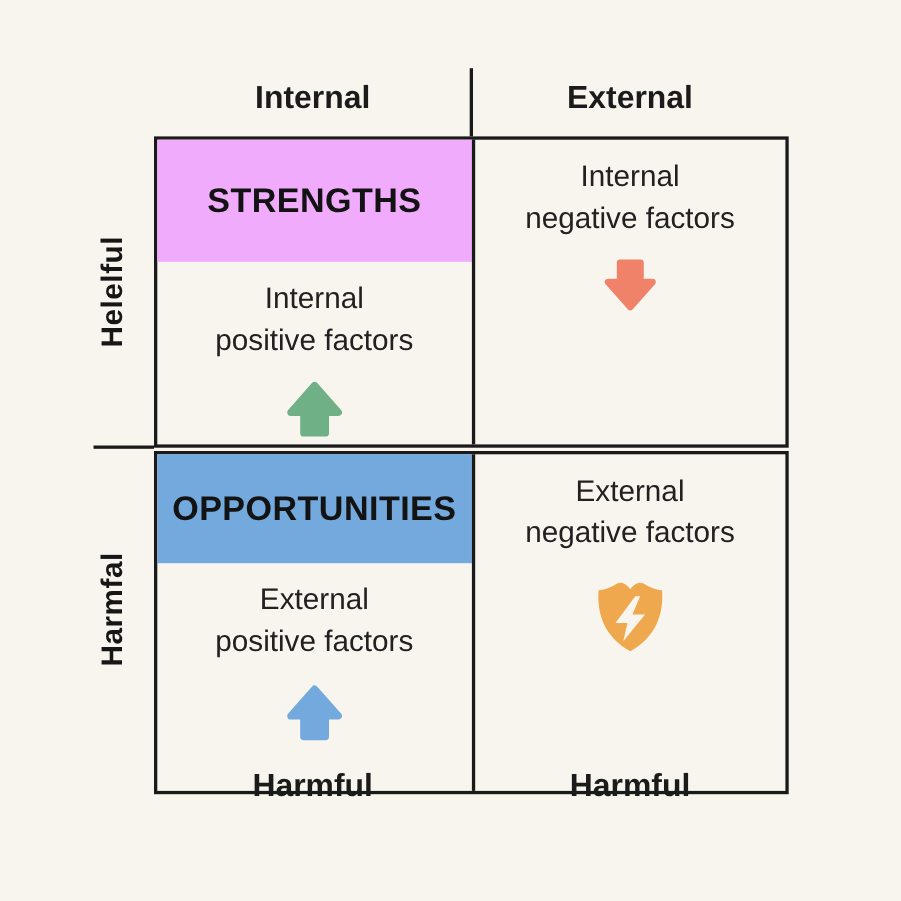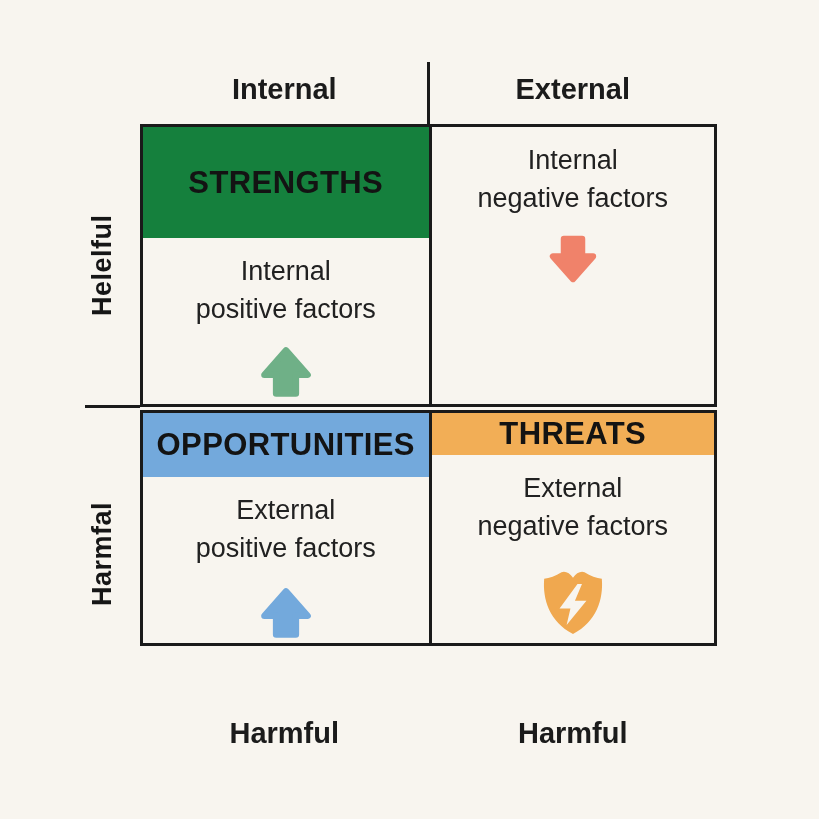--- a/index.html
+++ b/index.html
@@ -60,32 +60,32 @@
     position: absolute;
     left: 140px; top: 124px;
     width: 577px;
   }
   .half {
     display: flex;
     border: 3px solid #1A1A1A;
     background: #F8F5EF;
   }
   .half.top { height: 283px; margin-bottom: 3px; }
-  .half.bottom { height: 236px; }
+  .half.bottom { height: 312px; }
   .quad { width: 50%; display: flex; flex-direction: column; }
   .quad + .quad { border-left: 3px solid #1A1A1A; }
 
   .qhead {
     display: flex; align-items: center; justify-content: center;
     font-size: 31px; font-weight: 700; letter-spacing: 0.4px;
     color: #131313;
   }
   .half.top .qhead { height: 111px; }
   .half.bottom .qhead { height: 99px; }
-  .qhead.green  { background: #15803d; }
+  .qhead.green  { background: #f0abfc; }
   .qhead.salmon { background: #F07F61; }
   .qhead.blue   { background: #73A9DC; }
   .qhead.orange { background: #F2AE56; }
 
   .qbody {
     flex: 1;
     display: flex; flex-direction: column;
     align-items: center; justify-content: flex-start;
     padding-top: 14px;
   }
@@ -159,37 +159,36 @@
           </div>
           <div class="qicon">
             <svg width="60" height="60" viewBox="0 0 64 64">
               <path d="M32 9 L55 35 H42.5 V55 H21.5 V35 H9 Z" fill="#73A9DC" stroke="#73A9DC" stroke-width="7" stroke-linejoin="round"></path>
             </svg>
           </div>
         </div>
       </div>
 
       <div class="quad">
-        <div class="qhead orange">THREATS</div>
         <div class="qbody">
           <div class="qtext">
             <span>External</span><br>
             <span>negative factors</span>
           </div>
           <div class="qicon">
             <svg width="82" height="82" viewBox="0 0 64 64">
               <path d="M32 13 C 29.5 9.5 26 7.5 23 8.8 C 18.5 11.8 13.5 13.6 9.5 13.8 C 8.2 30 13.5 47 32 57 C 50.5 47 55.8 30 54.5 13.8 C 50.5 13.6 45.5 11.8 41 8.8 C 38 7.5 34.5 9.5 32 13 Z" fill="#F0A84F"></path>
               <path d="M35.5 18 L21.5 37 H30 L27 50 L42.5 31 H33.5 L39 18 Z" fill="#F8F5EF"></path>
             </svg>
           </div>
         </div>
       </div>
 
     </div>
 
   </div>
 
-  <div class="top-axis" style="top: 710px;">
+  <div class="top-axis" style="top: 692px;">
     <div class="axis-label">Harmful</div>
     <div class="axis-label">Harmful</div>
   </div>
 
 </div>
 
 </body></html>

